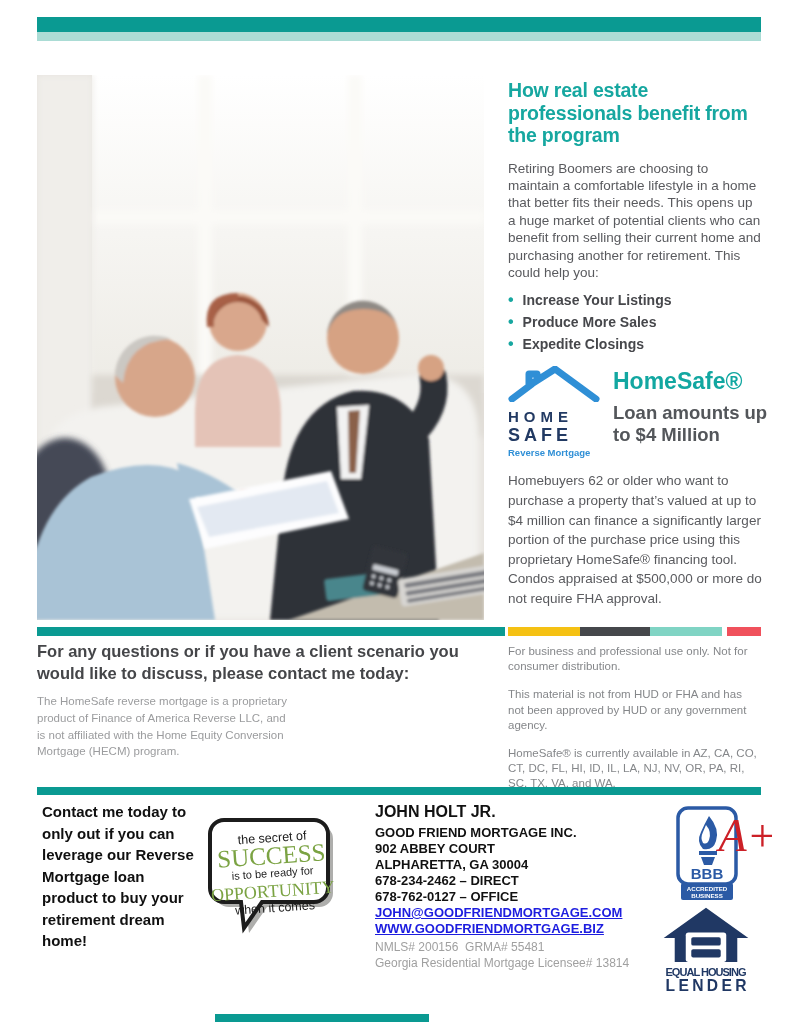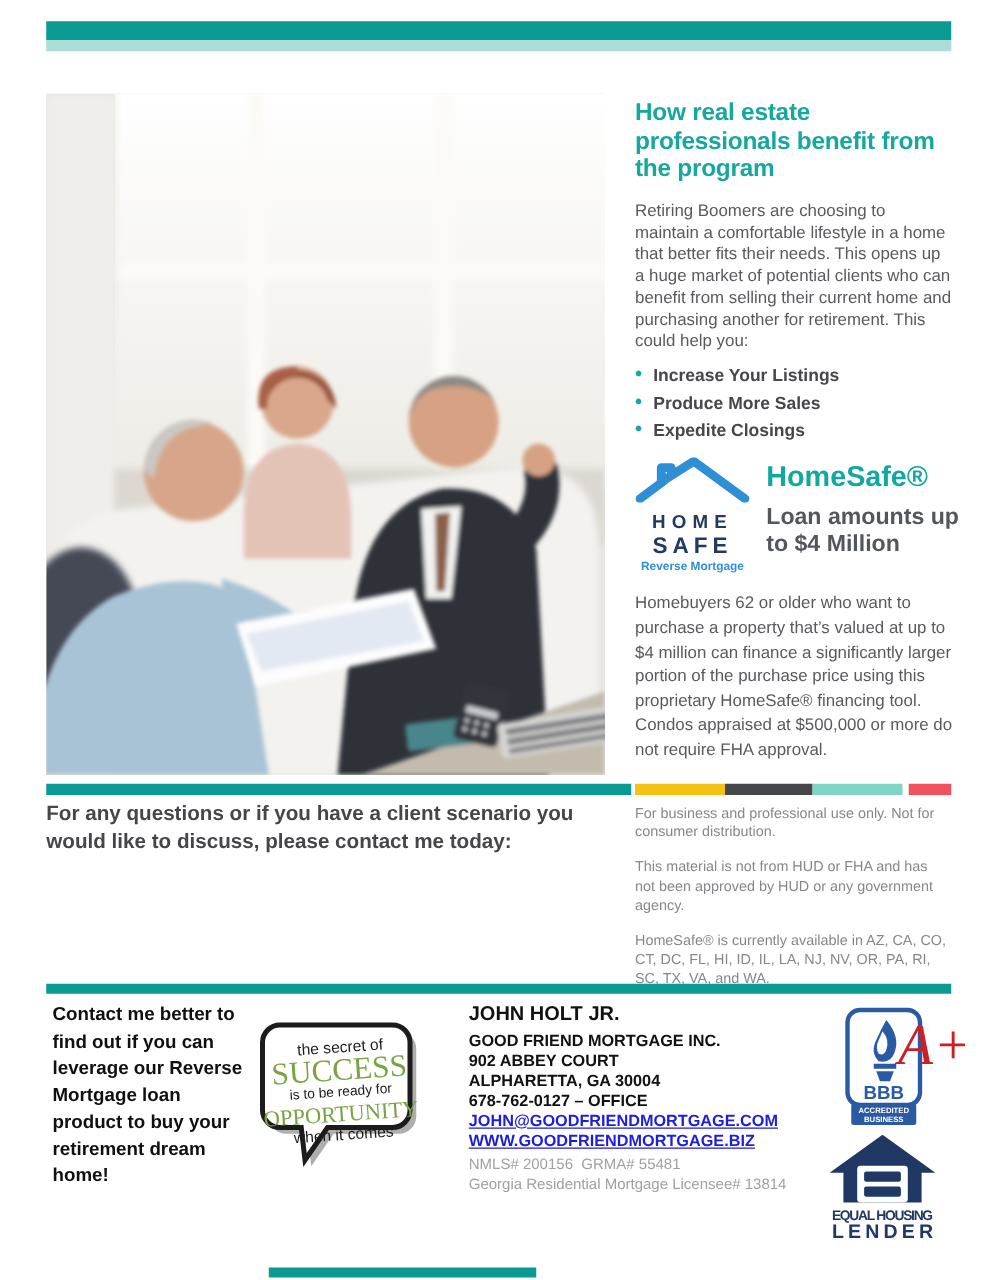--- a/index.html
+++ b/index.html
@@ -16,21 +16,21 @@
   #photo{position:absolute;left:37px;top:75px;width:447px;height:545px;overflow:hidden;background:#e7e4df}
 
   
   #rightcol{position:absolute;left:508px;top:79px;width:254px}
   #rightcol h1{margin:0 0 13px;font-size:19.5px;line-height:22.5px;color:#16a7a0;letter-spacing:-0.2px;font-weight:bold}
   .body-text{font-size:13.5px;line-height:17.4px;color:#595a5e;margin:0}
   .bullets{margin:12px 0 0}
   .bullet{display:flex;gap:9px;margin-bottom:8px;font-size:14px;font-weight:bold;color:#46474b;line-height:14px;align-items:center}
   .bullet .dot{color:#17a7a0;font-size:16px;line-height:12px}
   .hs-row{display:flex;gap:13px;margin:15px 0 13px;align-items:flex-start}
-  .hs-logo{width:95px;text-align:center}
+  .hs-logo{width:95px;}
   .hs-home{color:#223a63;font-size:15px;font-weight:600;letter-spacing:5px;margin-top:2px}
   .hs-safe{color:#223a63;font-size:18px;font-weight:bold;letter-spacing:4px}
   .hs-tag{color:#2f8fd6;font-size:9.5px;font-weight:bold;margin-top:1px}
   .hs-name{color:#12a7a1;font-size:23px;font-weight:bold;margin:2px 0 7px}
   .hs-sub{color:#53565a;font-size:18.5px;line-height:22px;font-weight:bold;width:160px}
   .desc{font-size:13.5px;line-height:19.6px;color:#595a5e;margin:0}
 
   
   .mbar{position:absolute;top:627px;height:9px}
   #mbar-teal{left:37px;width:468px;background:#0a9a92}
@@ -186,51 +186,53 @@
 </div>
 
 <div class="mbar" id="mbar-teal"></div>
 <div class="mbar" id="mbar-yellow"></div>
 <div class="mbar" id="mbar-dark"></div>
 <div class="mbar" id="mbar-mint"></div>
 <div class="mbar" id="mbar-red"></div>
 
 <div id="midleft">
   <h2>For any questions or if you have a client scenario you would like to discuss, please contact me today:</h2>
+  <p class="disclaimer">The HomeSafe reverse mortgage is a proprietary product of Finance of America Reverse LLC, and is not affiliated with the Home Equity Conversion Mortgage (HECM) program.</p>
 </div>
 
 <div id="midright">
   <p>For business and professional use only. Not for consumer distribution.</p>
   <p>This material is not from HUD or FHA and has not been approved by HUD or any government agency.</p>
   <p>HomeSafe® is currently available in AZ, CA, CO, CT, DC, FL, HI, ID, IL, LA, NJ, NV, OR, PA, RI, SC, TX, VA, and WA.</p>
 </div>
 
 <div class="bar" id="footbar"></div>
 
-<div id="cta">Contact me better to find out if you can leverage our Reverse Mortgage loan product to buy your retirement dream home!</div>
+<div id="cta">Contact me today to only out if you can leverage our Reverse Mortgage loan product to buy your retirement dream home!</div>
 
 <div id="bubble">
   <svg width="145" height="136" viewBox="0 0 145 136">
     <path d="M24,10 h90 a14,14 0 0 1 14,14 v54 a14,14 0 0 1 -14,14 h-52 l-18,26 l-3,-26 h-17 a14,14 0 0 1 -14,-14 v-54 a14,14 0 0 1 14,-14 z" transform="translate(5,5)" fill="#aeaeac"></path>
     <path d="M24,10 h90 a14,14 0 0 1 14,14 v54 a14,14 0 0 1 -14,14 h-52 l-18,26 l-3,-26 h-17 a14,14 0 0 1 -14,-14 v-54 a14,14 0 0 1 14,-14 z" fill="#ffffff" stroke="#1c1c1c" stroke-width="4"></path>
     <g text-anchor="middle" transform="rotate(-4 72 55)">
       <text x="74" y="32" font-size="12.5" fill="#1c1c1c">the secret of</text>
       <text x="72" y="54" font-size="25" fill="#7ba343" class="serif">SUCCESS</text>
       <text x="72" y="67" font-size="11" fill="#1c1c1c">is to be ready for</text>
       <text x="71" y="87" font-size="18" fill="#7ba343" class="serif">OPPORTUNITY</text>
       <text x="72" y="102" font-size="12.5" fill="#1c1c1c">when it comes</text>
     </g>
   </svg>
 </div>
 
 <div id="contact">
   <div class="c-name">JOHN HOLT JR.</div>
   <div class="c-line">GOOD FRIEND MORTGAGE INC.</div>
   <div class="c-line">902 ABBEY COURT</div>
   <div class="c-line">ALPHARETTA, GA 30004</div>
+  <div class="c-line">678-234-2462 – DIRECT</div>
   <div class="c-line">678-762-0127 – OFFICE</div>
   <a class="c-link" href="#">JOHN@GOODFRIENDMORTGAGE.COM</a>
   <a class="c-link" href="#">WWW.GOODFRIENDMORTGAGE.BIZ</a>
   <div id="licenses">
     <div class="c-lic">NMLS# 200156  GRMA# 55481</div>
     <div class="c-lic">Georgia Residential Mortgage Licensee# 13814</div>
   </div>
 </div>
 
 <div id="bbb">

